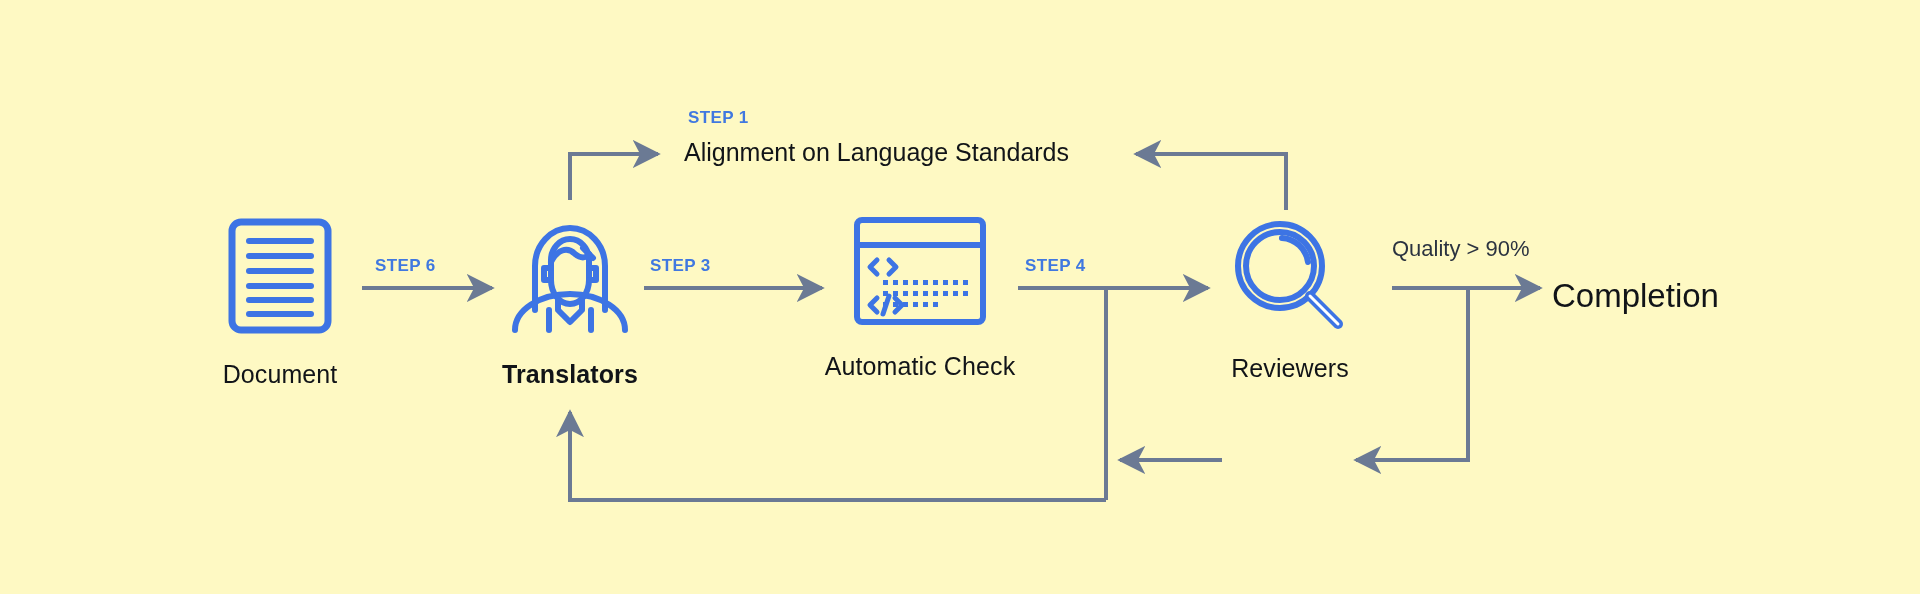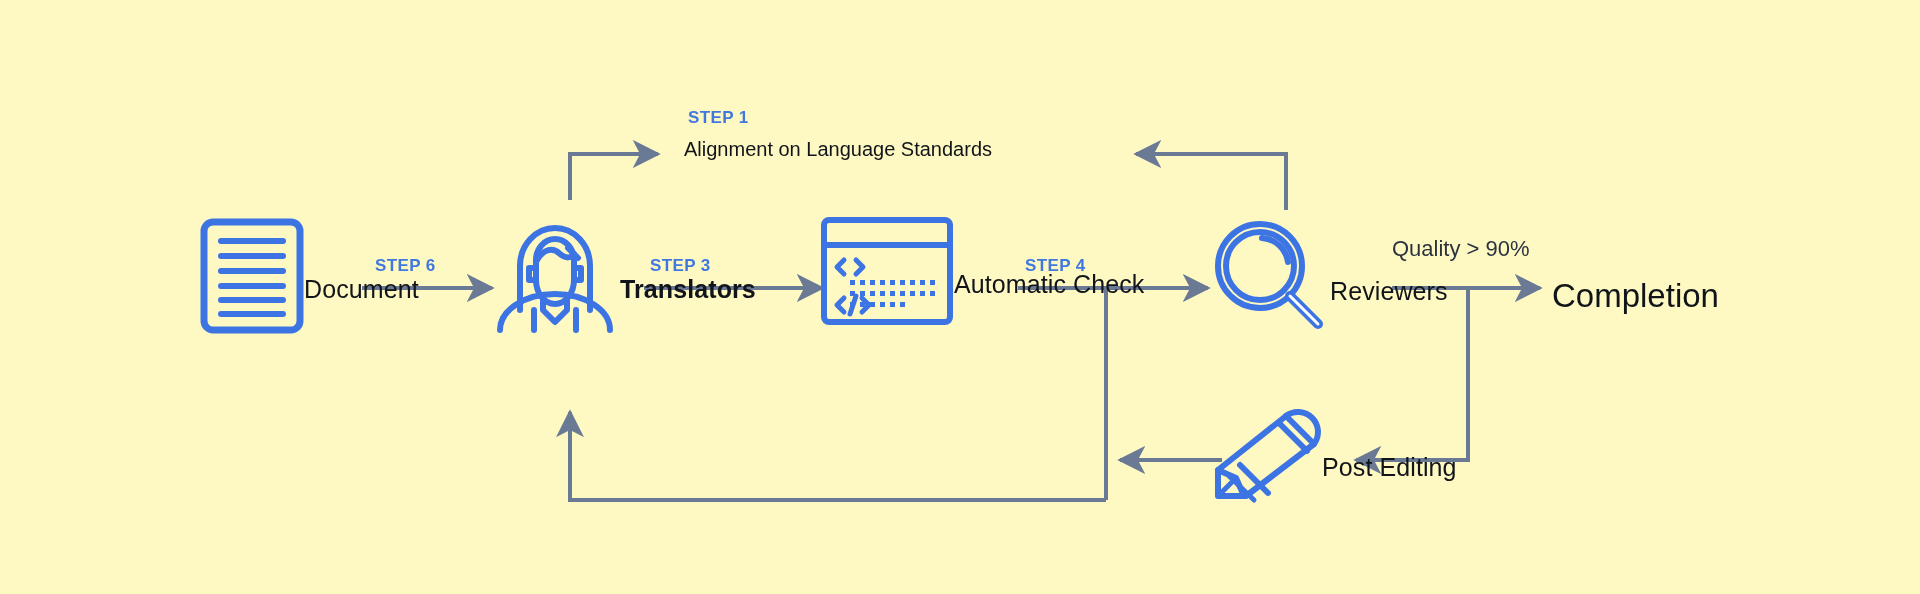--- a/index.html
+++ b/index.html
@@ -14,21 +14,21 @@
   #canvas {
     position: relative;
     width: 1920px;
     height: 594px;
     background: #fef9c3;
     overflow: hidden;
   }
   .node {
     position: absolute;
     display: flex;
-    flex-direction: row;
+    flex-direction: column;
     align-items: center;
   }
   .node-icon {
     display: block;
   }
   .node-label {
     font-size: 25px;
     color: #111418;
     white-space: nowrap;
     letter-spacing: .1px;
@@ -48,21 +48,21 @@
     white-space: nowrap;
   }
   .term-label {
     position: absolute;
     font-size: 33px;
     color: #111418;
     white-space: nowrap;
   }
   .head-label {
     position: absolute;
-    font-size: 20px;
+    font-size: 25px;
     color: #111418;
     white-space: nowrap;
   }
   svg.wires {
     position: absolute;
     left: 0;
     top: 0;
     width: 1920px;
     height: 594px;
     overflow: visible;
@@ -210,38 +210,17 @@
       <svg width="120" height="118" viewBox="0 0 120 118" xmlns="http://www.w3.org/2000/svg">
         <g fill="none" stroke="#3d74e4" stroke-width="6" stroke-linecap="round">
           <circle cx="50" cy="48" r="42"></circle>
           <circle cx="50" cy="48" r="34"></circle>
           <path d="M 52 20 A 28 28 0 0 1 78 44"></path>
           <path d="M 80 78 L 108 106" stroke-width="10"></path>
           <path d="M 80 78 L 108 106" stroke="#ffffff" stroke-width="3"></path>
         </g>
       </svg>
     </span>
-    <span class="node-label" style="margin-top:24px;">Reviewers</span>
-  </div>
-
-  <div class="node" style="left:1210px; top:408px; width:160px;">
-    <span class="node-icon">
-      <svg width="112" height="96" viewBox="0 0 112 96" xmlns="http://www.w3.org/2000/svg">
-        <g fill="none" stroke="#3d74e4" stroke-width="6" stroke-linecap="round" stroke-linejoin="round">
-
-          <path d="M 76 8 L 104 36 L 36 88 L 8 88 L 8 62 Z"></path>
-
-          <path d="M 76 8 A 20 20 0 0 1 104 36"></path>
-
-          <path d="M 69 15 L 97 43"></path>
-
-          <path d="M 30 57 L 58 85"></path>
-          <path d="M 19 68 L 44 92" stroke-width="5"></path>
-
-          <path d="M 8 62 L 26 70 L 34 88"></path>
-          <path d="M 8 88 L 22 74" stroke-width="5"></path>
-        </g>
-      </svg>
-    </span>
-    <span class="node-label" style="margin-top:18px;">Post Editing</span>
-  </div>
+    <span class="node-label" style="margin-top:14px;">Reviewers</span>
+  </div>
+
 
 </div>
 
 </body></html>

